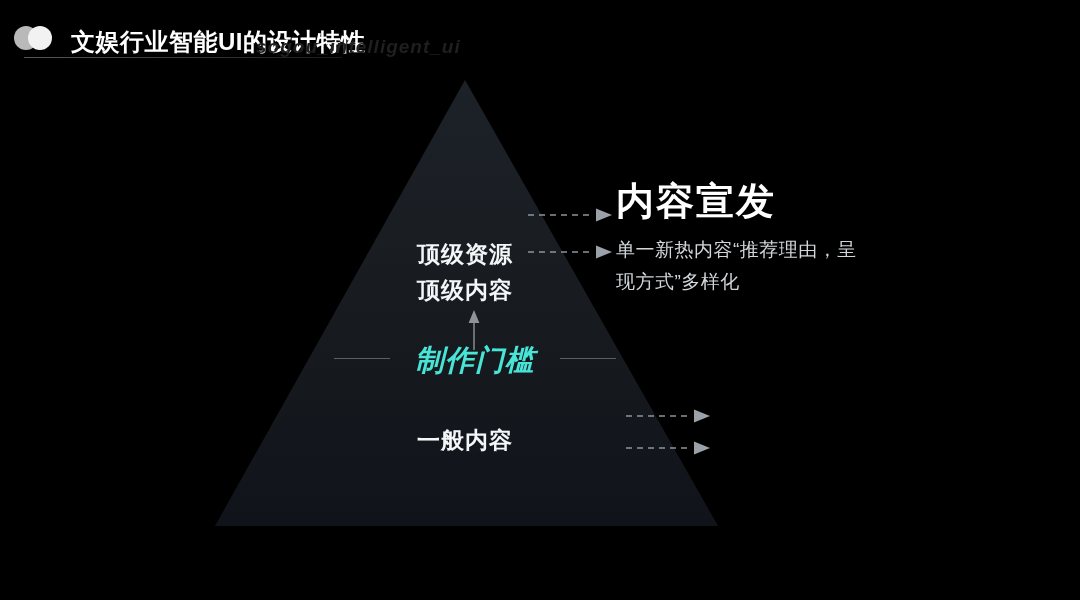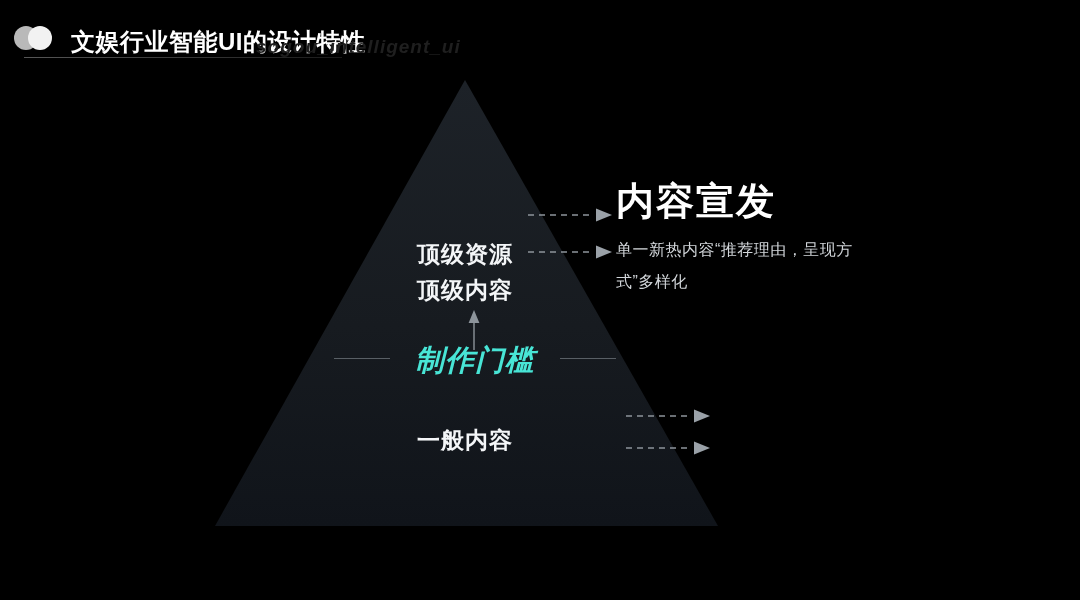--- a/index.html
+++ b/index.html
@@ -160,21 +160,21 @@
   .rblock h2 {
     font-size:38px;
     font-weight:700;
     color:#ffffff;
     letter-spacing:2px;
     line-height:46px;
     white-space:nowrap;
   }
   .rblock p {
     margin-top:10px;
-    font-size:16px;
+    font-size:19px;
     font-weight:400;
     color:#d2d6da;
     line-height:32px;
     letter-spacing:0.5px;
     width:248px;
   }
 
   #block-promo { left:616px; top:178px; }
   #block-dist  { left:722px; top:388px; }
 </style>

